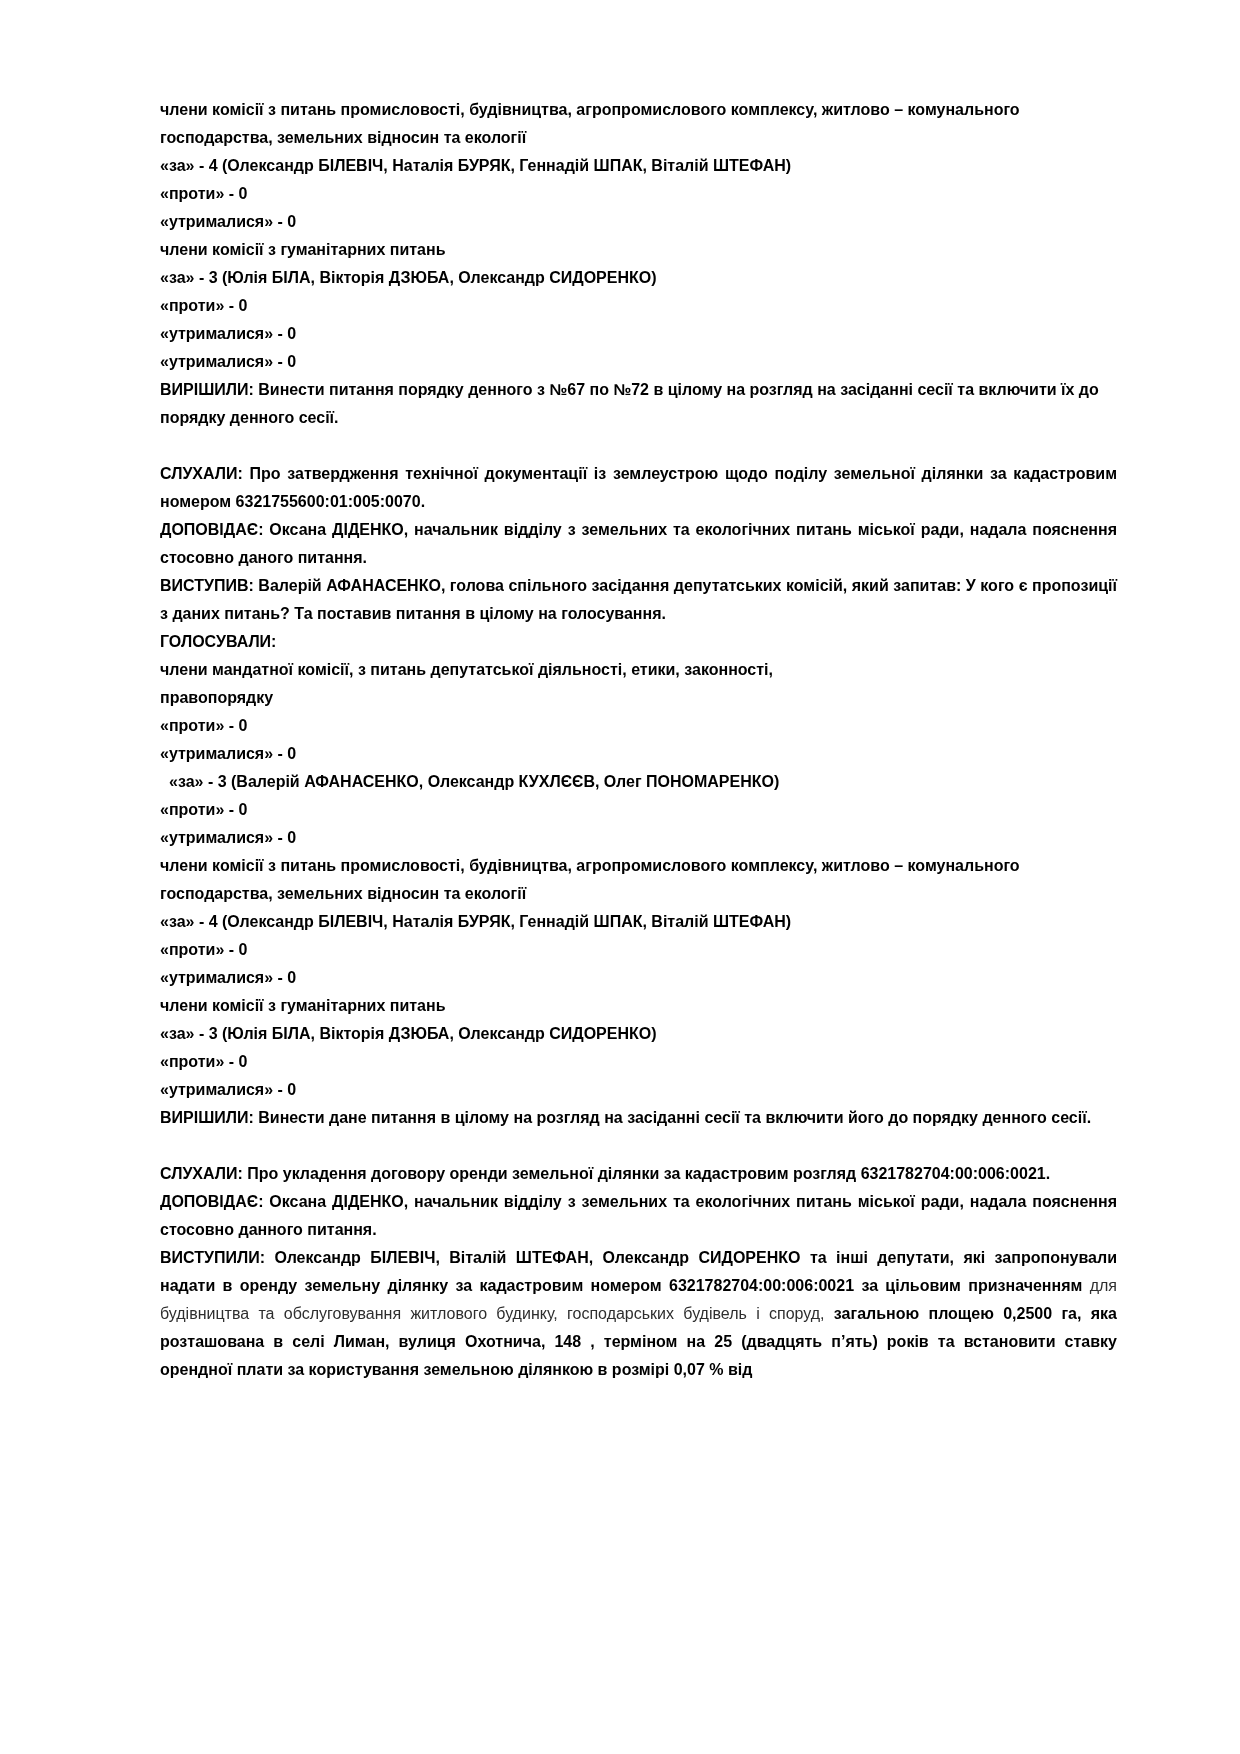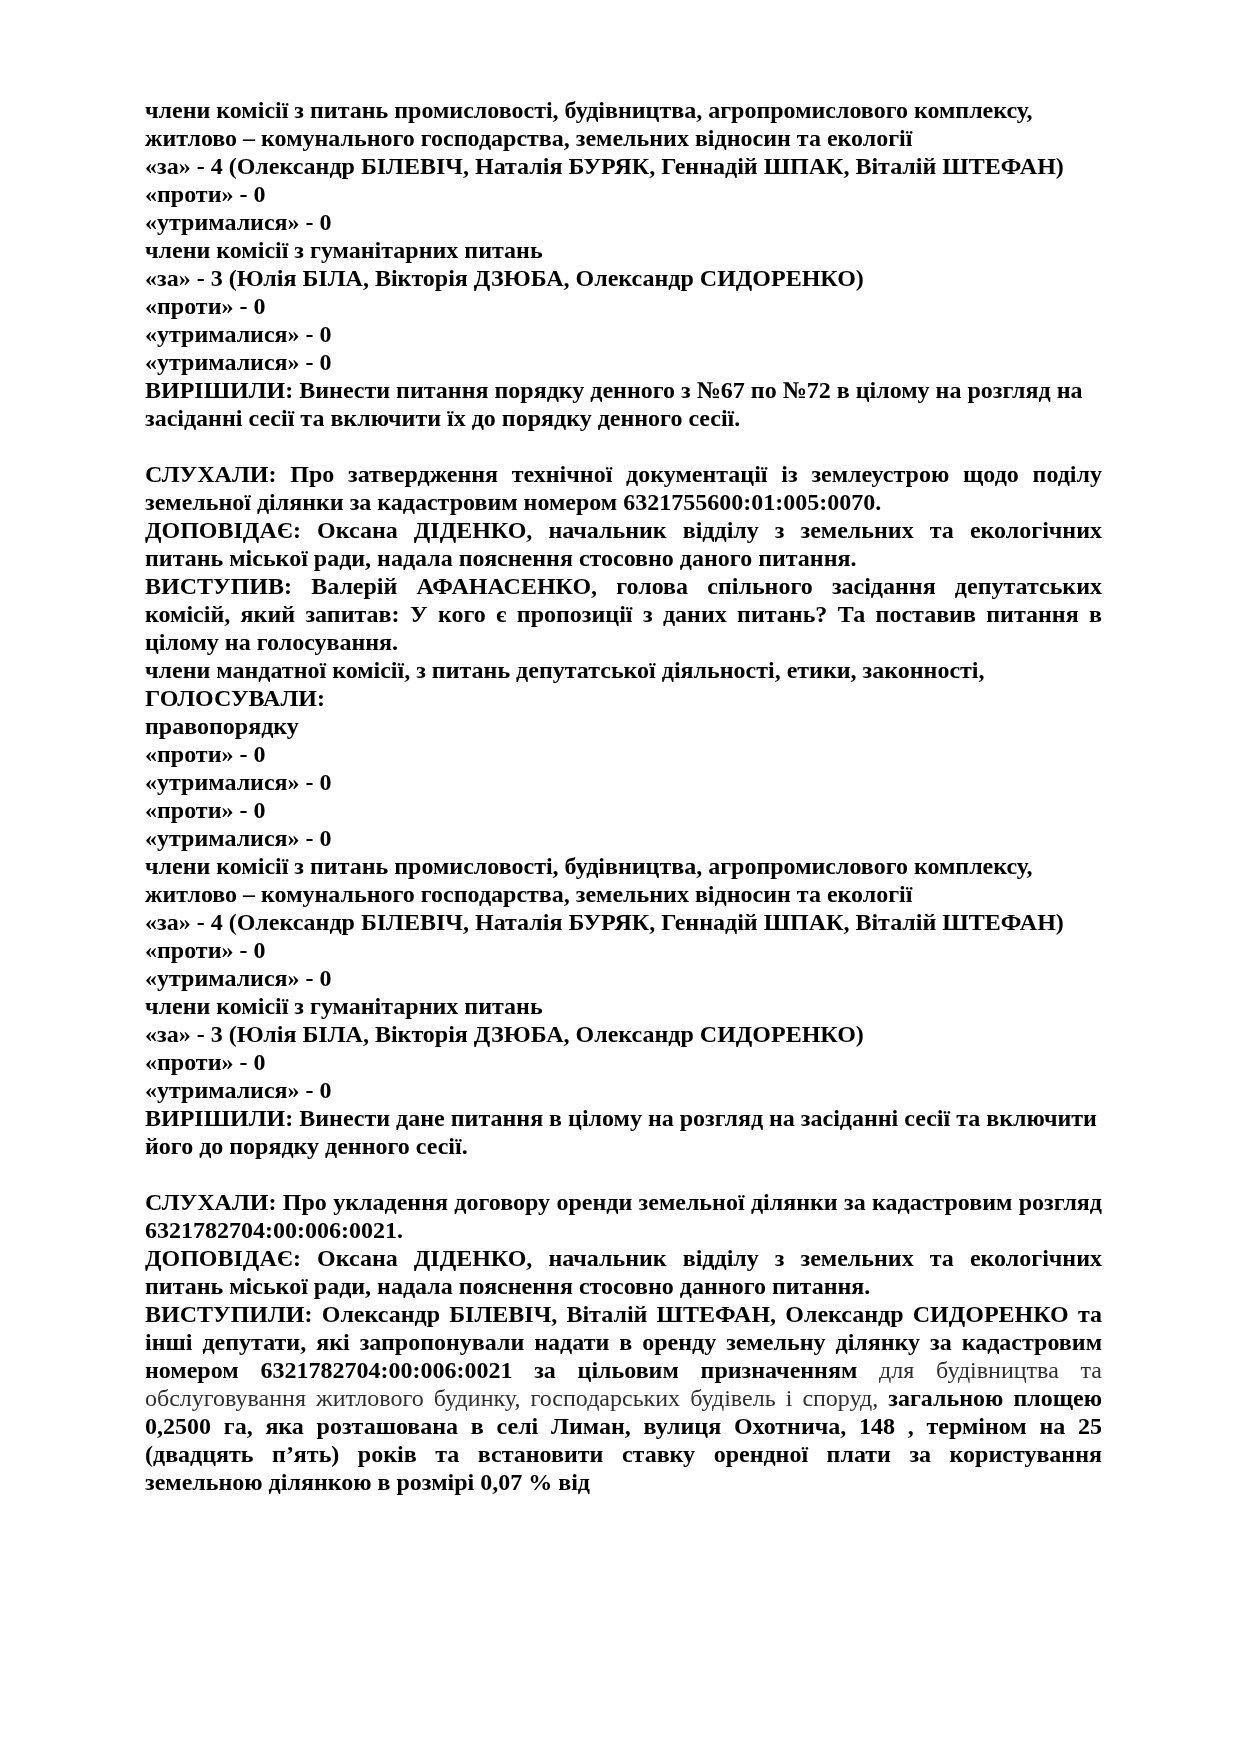--- a/index.html
+++ b/index.html
@@ -9,26 +9,26 @@
   }
   .page {
     position: relative;
     width: 1240px;
     height: 1754px;
     background: #ffffff;
     overflow: hidden;
   }
   .doc-body {
     position: absolute;
-    left: 145px;
+    left: 160px;
     top: 96px;
     width: 957px;
     color: #000000;
-    font-family: Liberation Serif, serif;
-    font-size: 24px;
+    font-family: Liberation Sans, sans-serif;
+    font-size: 16px;
     line-height: 28px;
     font-weight: 700;
   }
   p.doc-line {
     margin: 0;
     padding: 0;
     text-align: left;
   }
   p.doc-line.align-justify {
     text-align: justify;
@@ -60,25 +60,26 @@
       <p class="doc-line"><span class="run">члени комісії з гуманітарних питань</span></p>
       <p class="doc-line"><span class="run">«за» - 3 (Юлія БІЛА, Вікторія ДЗЮБА, Олександр СИДОРЕНКО)</span></p>
       <p class="doc-line"><span class="run">«проти» - 0</span></p>
       <p class="doc-line"><span class="run">«утрималися» - 0</span></p>
       <p class="doc-line"><span class="run">«утрималися» - 0</span></p>
       <p class="doc-line"><span class="run">ВИРІШИЛИ: Винести питання порядку денного з №67 по №72 в цілому на розгляд на засіданні сесії та включити їх до порядку денного сесії.</span></p>
       <div class="spacer"></div>
       <p class="doc-line align-justify"><span class="run">СЛУХАЛИ: Про затвердження технічної документації із землеустрою щодо поділу земельної ділянки за кадастровим номером 6321755600:01:005:0070.</span></p>
       <p class="doc-line align-justify"><span class="run">ДОПОВІДАЄ: Оксана ДІДЕНКО, начальник відділу з земельних та екологічних питань міської ради, надала пояснення стосовно даного питання.</span></p>
       <p class="doc-line align-justify"><span class="run">ВИСТУПИВ: Валерій АФАНАСЕНКО, голова спільного засідання депутатських комісій, який запитав: У кого є пропозиції з даних питань? Та поставив питання в цілому на голосування.</span></p>
+      <p class="doc-line"><span class="run">ГОЛОСУВАЛИ:</span></p>
       <p class="doc-line"><span class="run">члени мандатної комісії, з питань депутатської діяльності, етики, законності,</span></p>
-      <p class="doc-line"><span class="run">ГОЛОСУВАЛИ:</span></p>
       <p class="doc-line"><span class="run">правопорядку</span></p>
       <p class="doc-line"><span class="run">«проти» - 0</span></p>
       <p class="doc-line"><span class="run">«утрималися» - 0</span></p>
+      <p class="doc-line indent"><span class="run">«за» - 3 (Валерій АФАНАСЕНКО, Олександр КУХЛЄЄВ, Олег ПОНОМАРЕНКО)</span></p>
       <p class="doc-line"><span class="run">«проти» - 0</span></p>
       <p class="doc-line"><span class="run">«утрималися» - 0</span></p>
       <p class="doc-line"><span class="run">члени комісії з питань промисловості, будівництва, агропромислового комплексу, житлово – комунального господарства, земельних відносин та екології</span></p>
       <p class="doc-line"><span class="run">«за» - 4 (Олександр БІЛЕВІЧ, Наталія БУРЯК, Геннадій ШПАК, Віталій ШТЕФАН)</span></p>
       <p class="doc-line"><span class="run">«проти» - 0</span></p>
       <p class="doc-line"><span class="run">«утрималися» - 0</span></p>
       <p class="doc-line"><span class="run">члени комісії з гуманітарних питань</span></p>
       <p class="doc-line"><span class="run">«за» - 3 (Юлія БІЛА, Вікторія ДЗЮБА, Олександр СИДОРЕНКО)</span></p>
       <p class="doc-line"><span class="run">«проти» - 0</span></p>
       <p class="doc-line"><span class="run">«утрималися» - 0</span></p>

